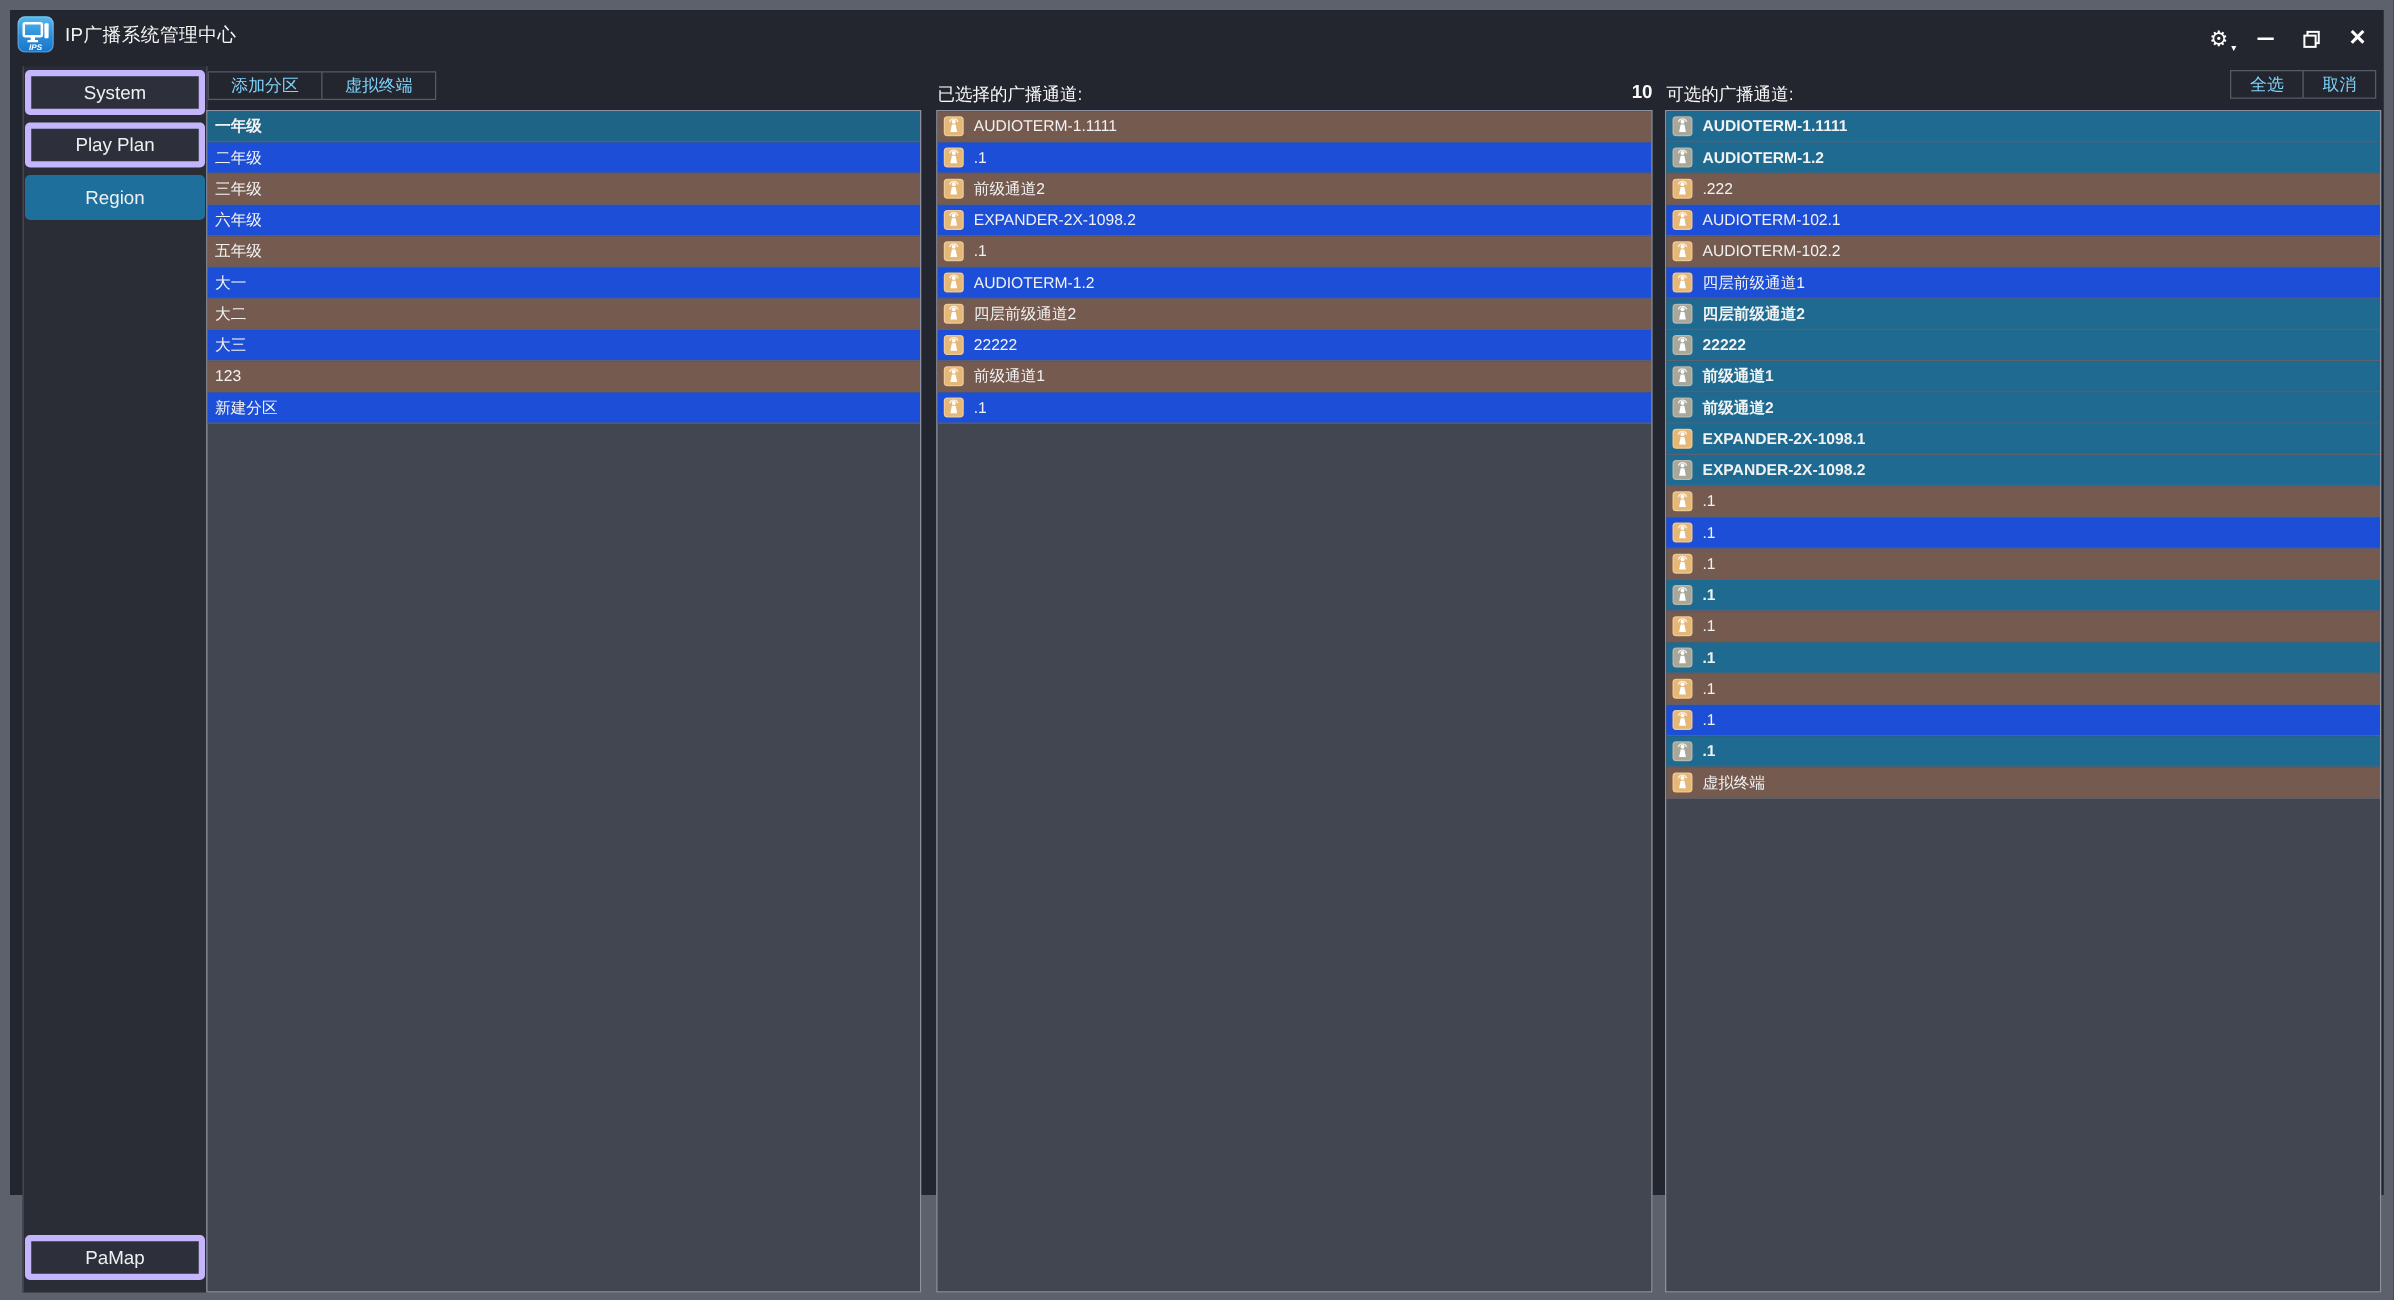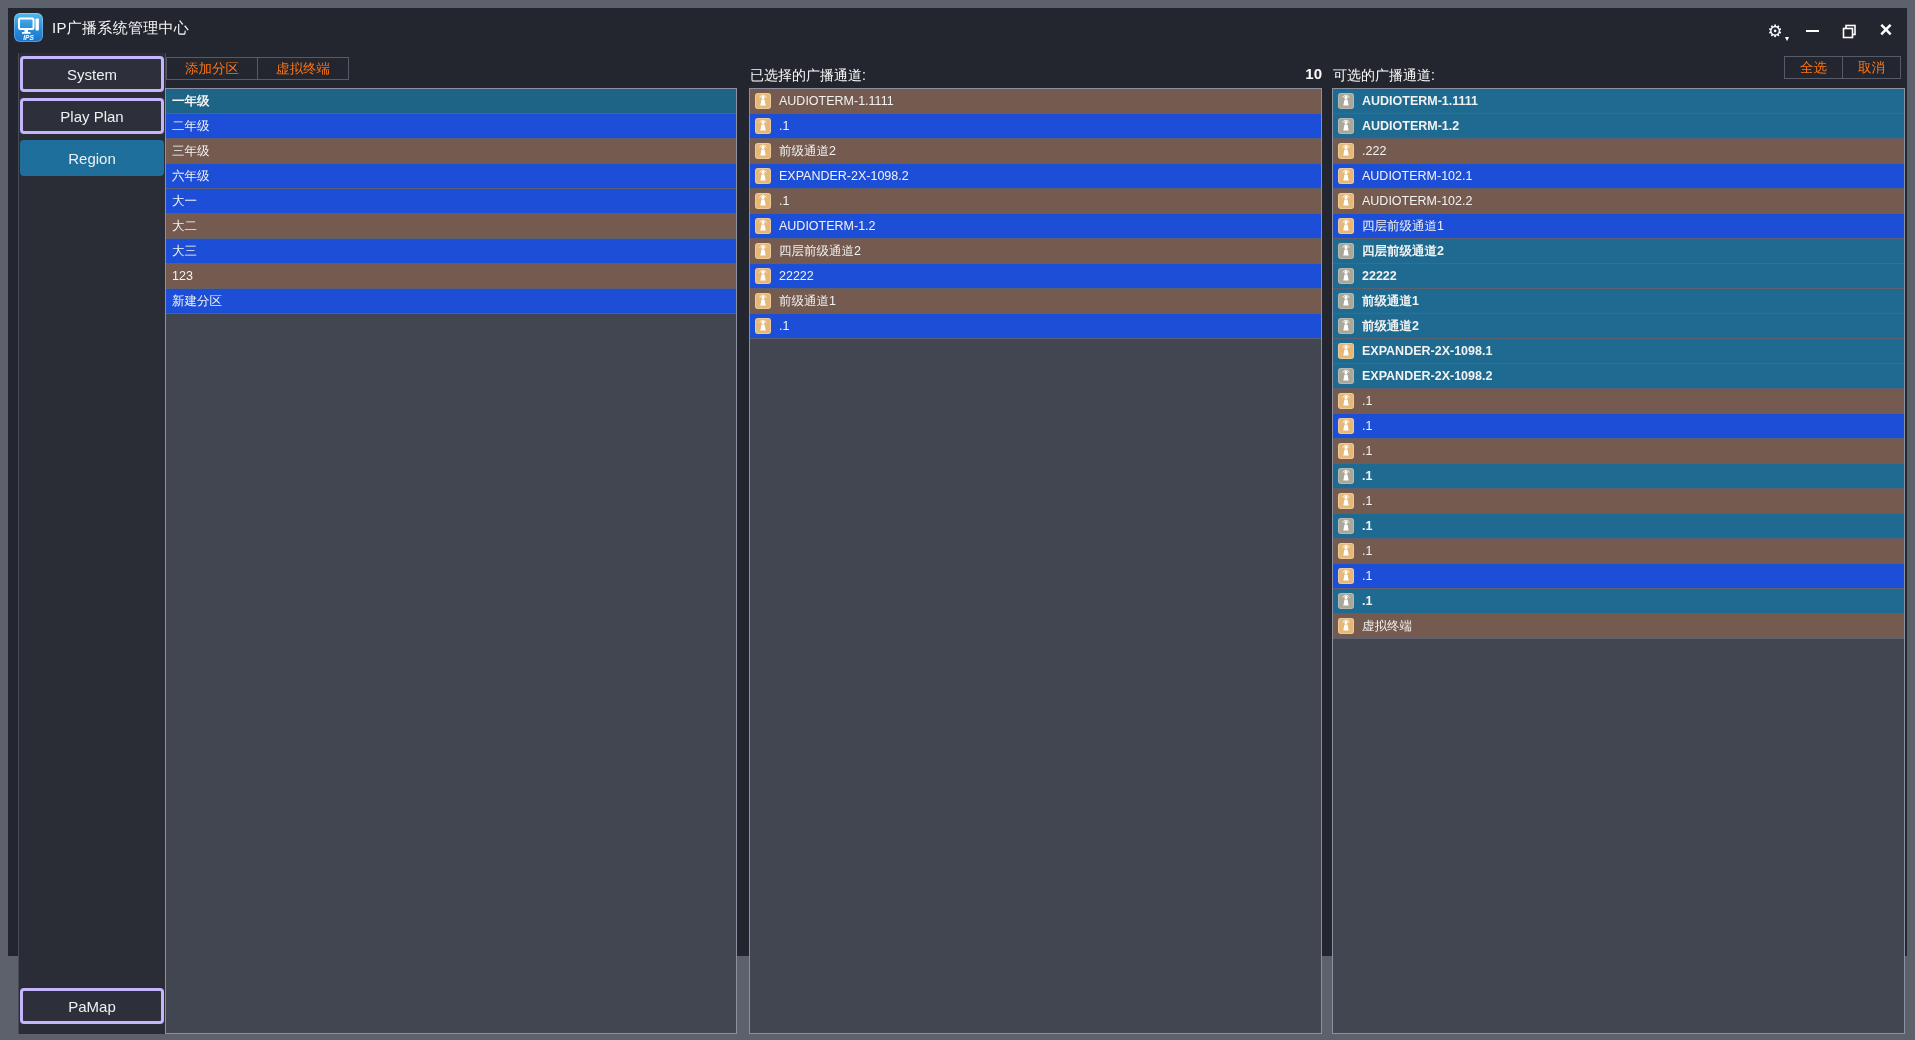--- a/index.html
+++ b/index.html
@@ -25,29 +25,29 @@
   .gear-glyph{font-size:17px;line-height:1;}
   .gear-caret{position:absolute;right:-3px;bottom:-1px;font-size:8px;color:#fff;}
   .min-bar{width:13px;height:2px;background:#fff;}
   .close-glyph{font-size:22px;line-height:1;font-weight:bold;transform:translateY(-1px);}
 
   
   .sidebar{position:absolute;left:10px;top:45px;width:148px;height:981px;
     background:#2a2d35;border-left:1px solid #474b56;border-right:1px solid #474b56;box-sizing:border-box;}
   .nav-btn{
     position:absolute;left:12px;width:144px;height:36px;box-sizing:border-box;
-    background:#2d303a;border:3px solid #c4b5fd;border-radius:4px;
+    background:#2d303a;border:5px solid #c4b5fd;border-radius:4px;
     color:#eef0f2;font-size:15px;display:flex;align-items:center;justify-content:center;cursor:default;
   }
   .nav-btn.active{background:#1e6f9c;border-color:#1e6f9c;}
 
   
   .tool-btn{
     position:absolute;height:23px;box-sizing:border-box;background:#23262e;
-    border:1px solid #565b66;color:#f97316;font-size:13.5px;
+    border:1px solid #565b66;color:#7dd3fc;font-size:13.5px;
     display:flex;align-items:center;justify-content:center;cursor:default;
   }
   .panel-header-text{position:absolute;top:59px;font-size:14px;color:#fafafa;}
   .count-text{position:absolute;top:57px;font-size:15px;color:#fafafa;text-align:right;}
 
   
   .panel{
     position:absolute;top:80px;height:946px;box-sizing:border-box;
     background:#424651;border:1px solid #8b91a0;overflow:hidden;
   }
@@ -128,20 +128,23 @@
           </li>
           <li class="row d">
             <span class="plain-label">二年级</span>
           </li>
           <li class="row l">
             <span class="plain-label">三年级</span>
           </li>
           <li class="row d">
             <span class="plain-label">六年级</span>
           </li>
+          <li class="row l">
+            <span class="plain-label">五年级</span>
+          </li>
           <li class="row d">
             <span class="plain-label">大一</span>
           </li>
           <li class="row l">
             <span class="plain-label">大二</span>
           </li>
           <li class="row d">
             <span class="plain-label">大三</span>
           </li>
           <li class="row l">

